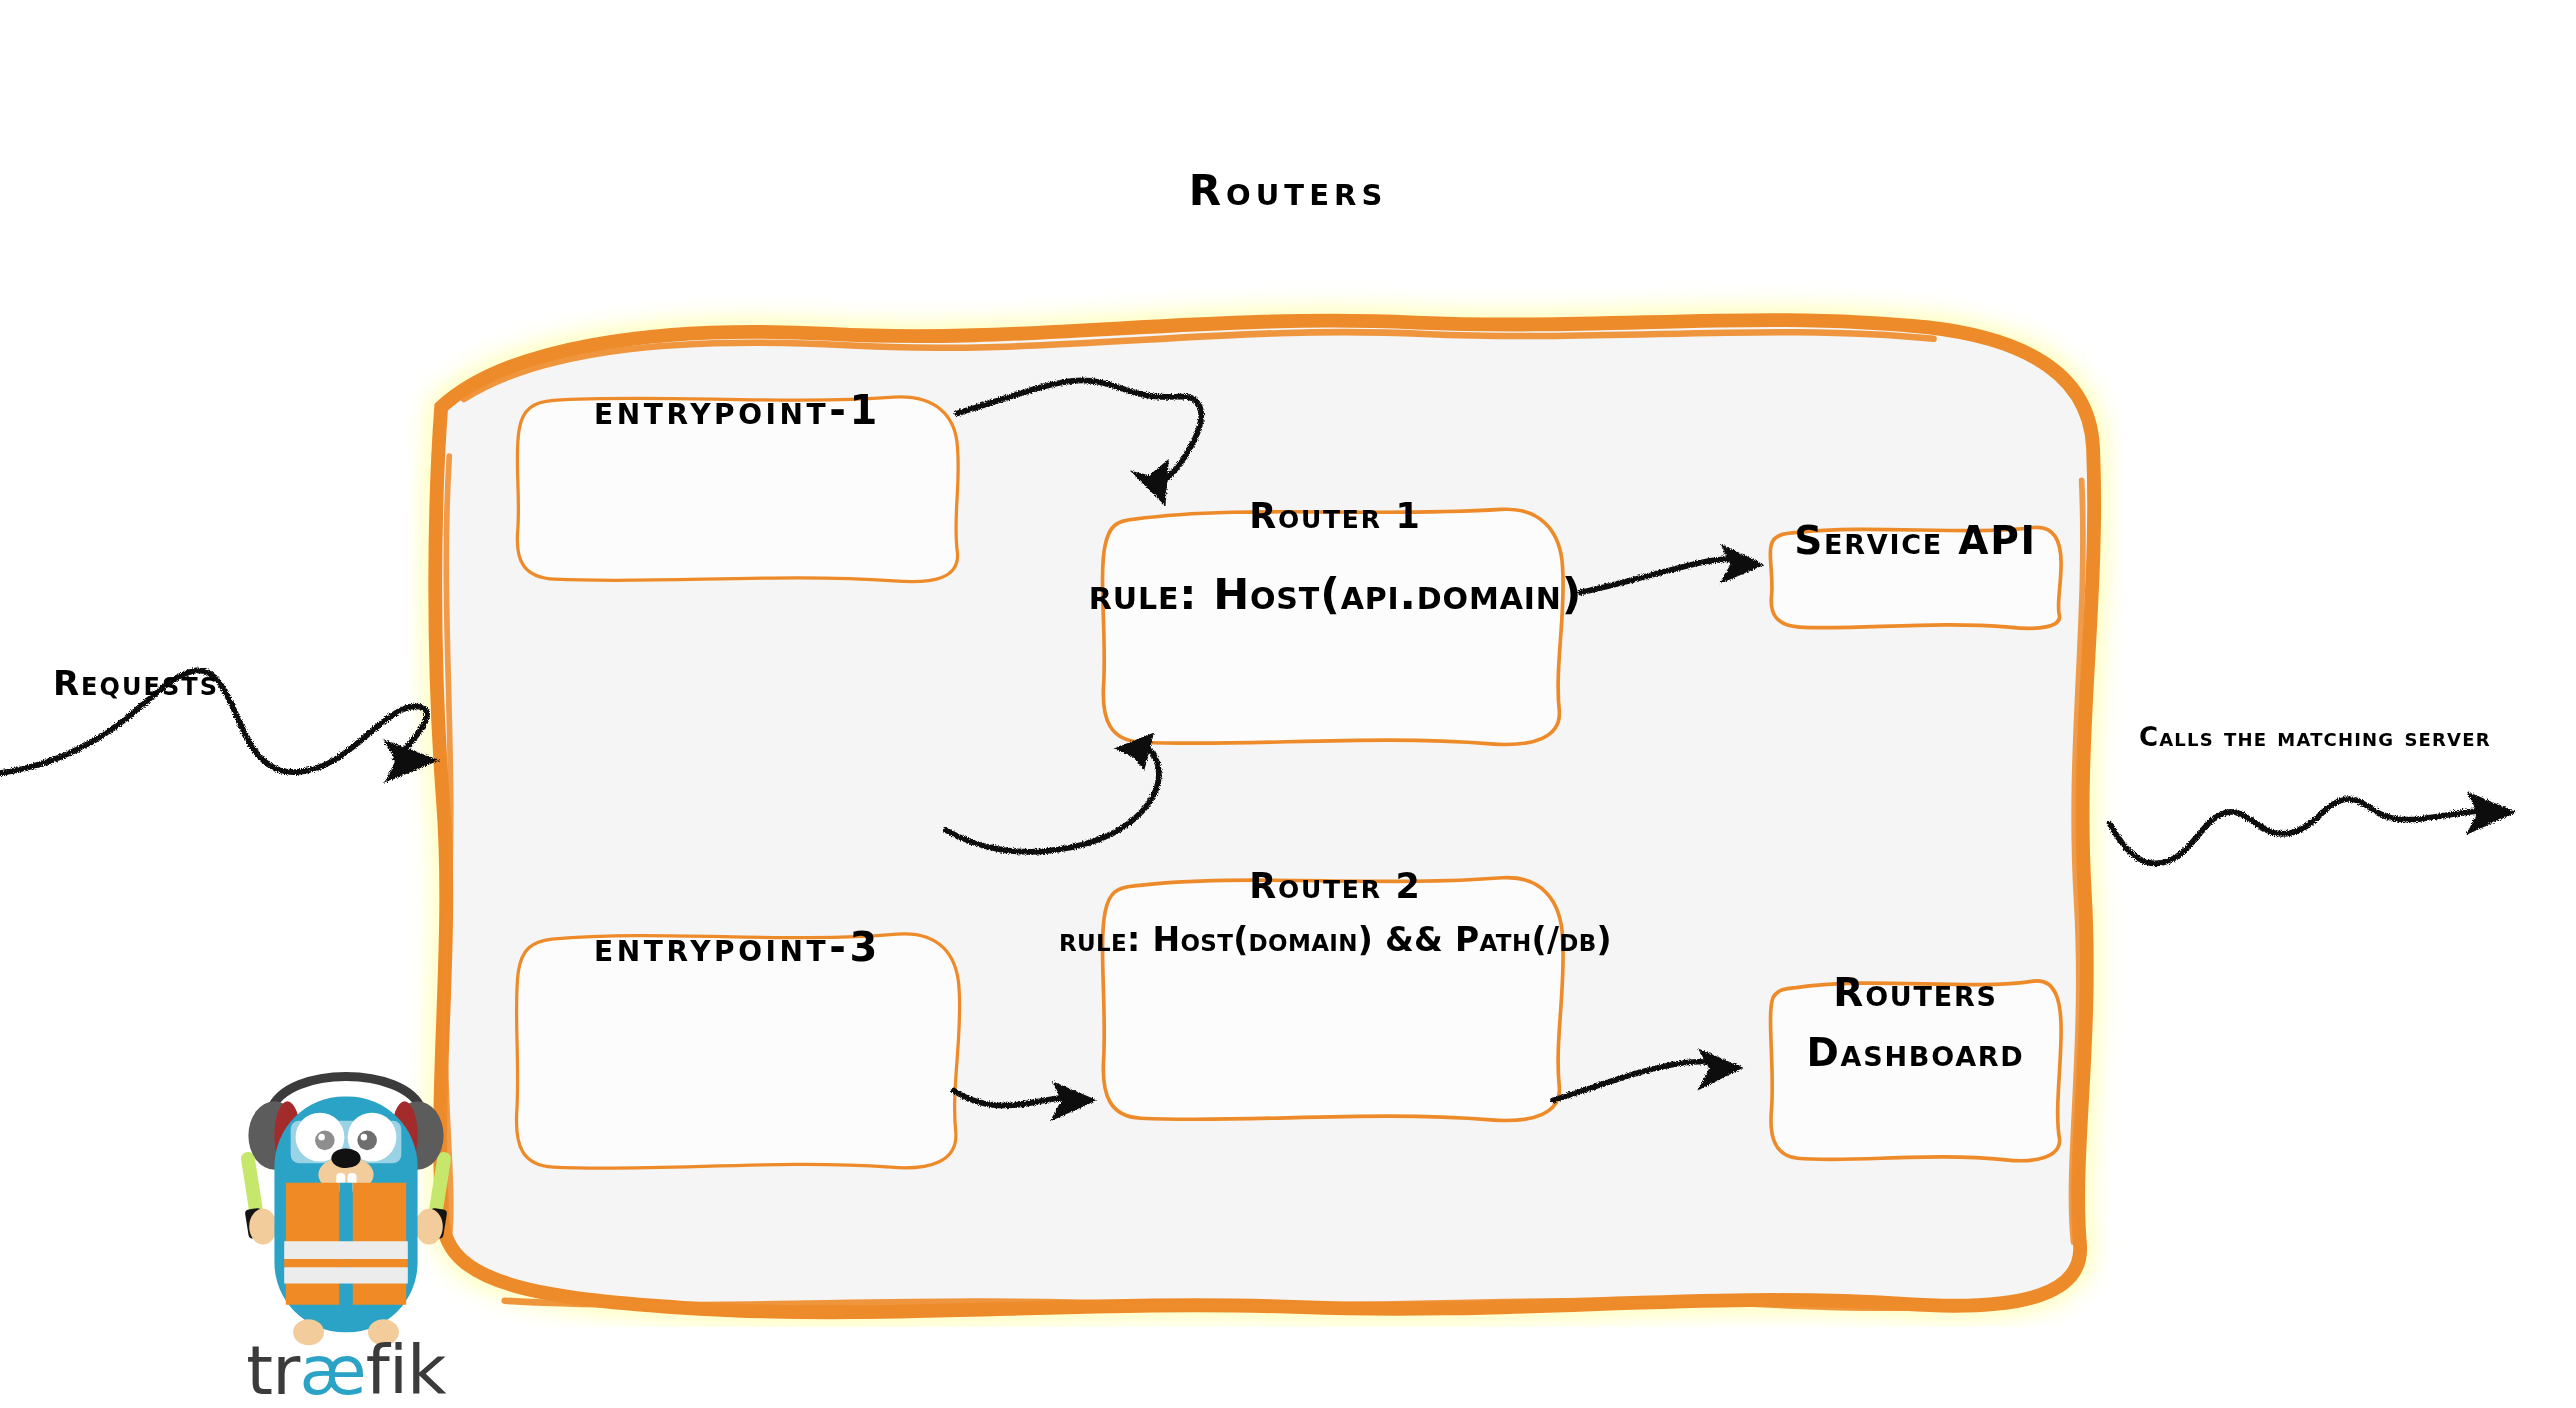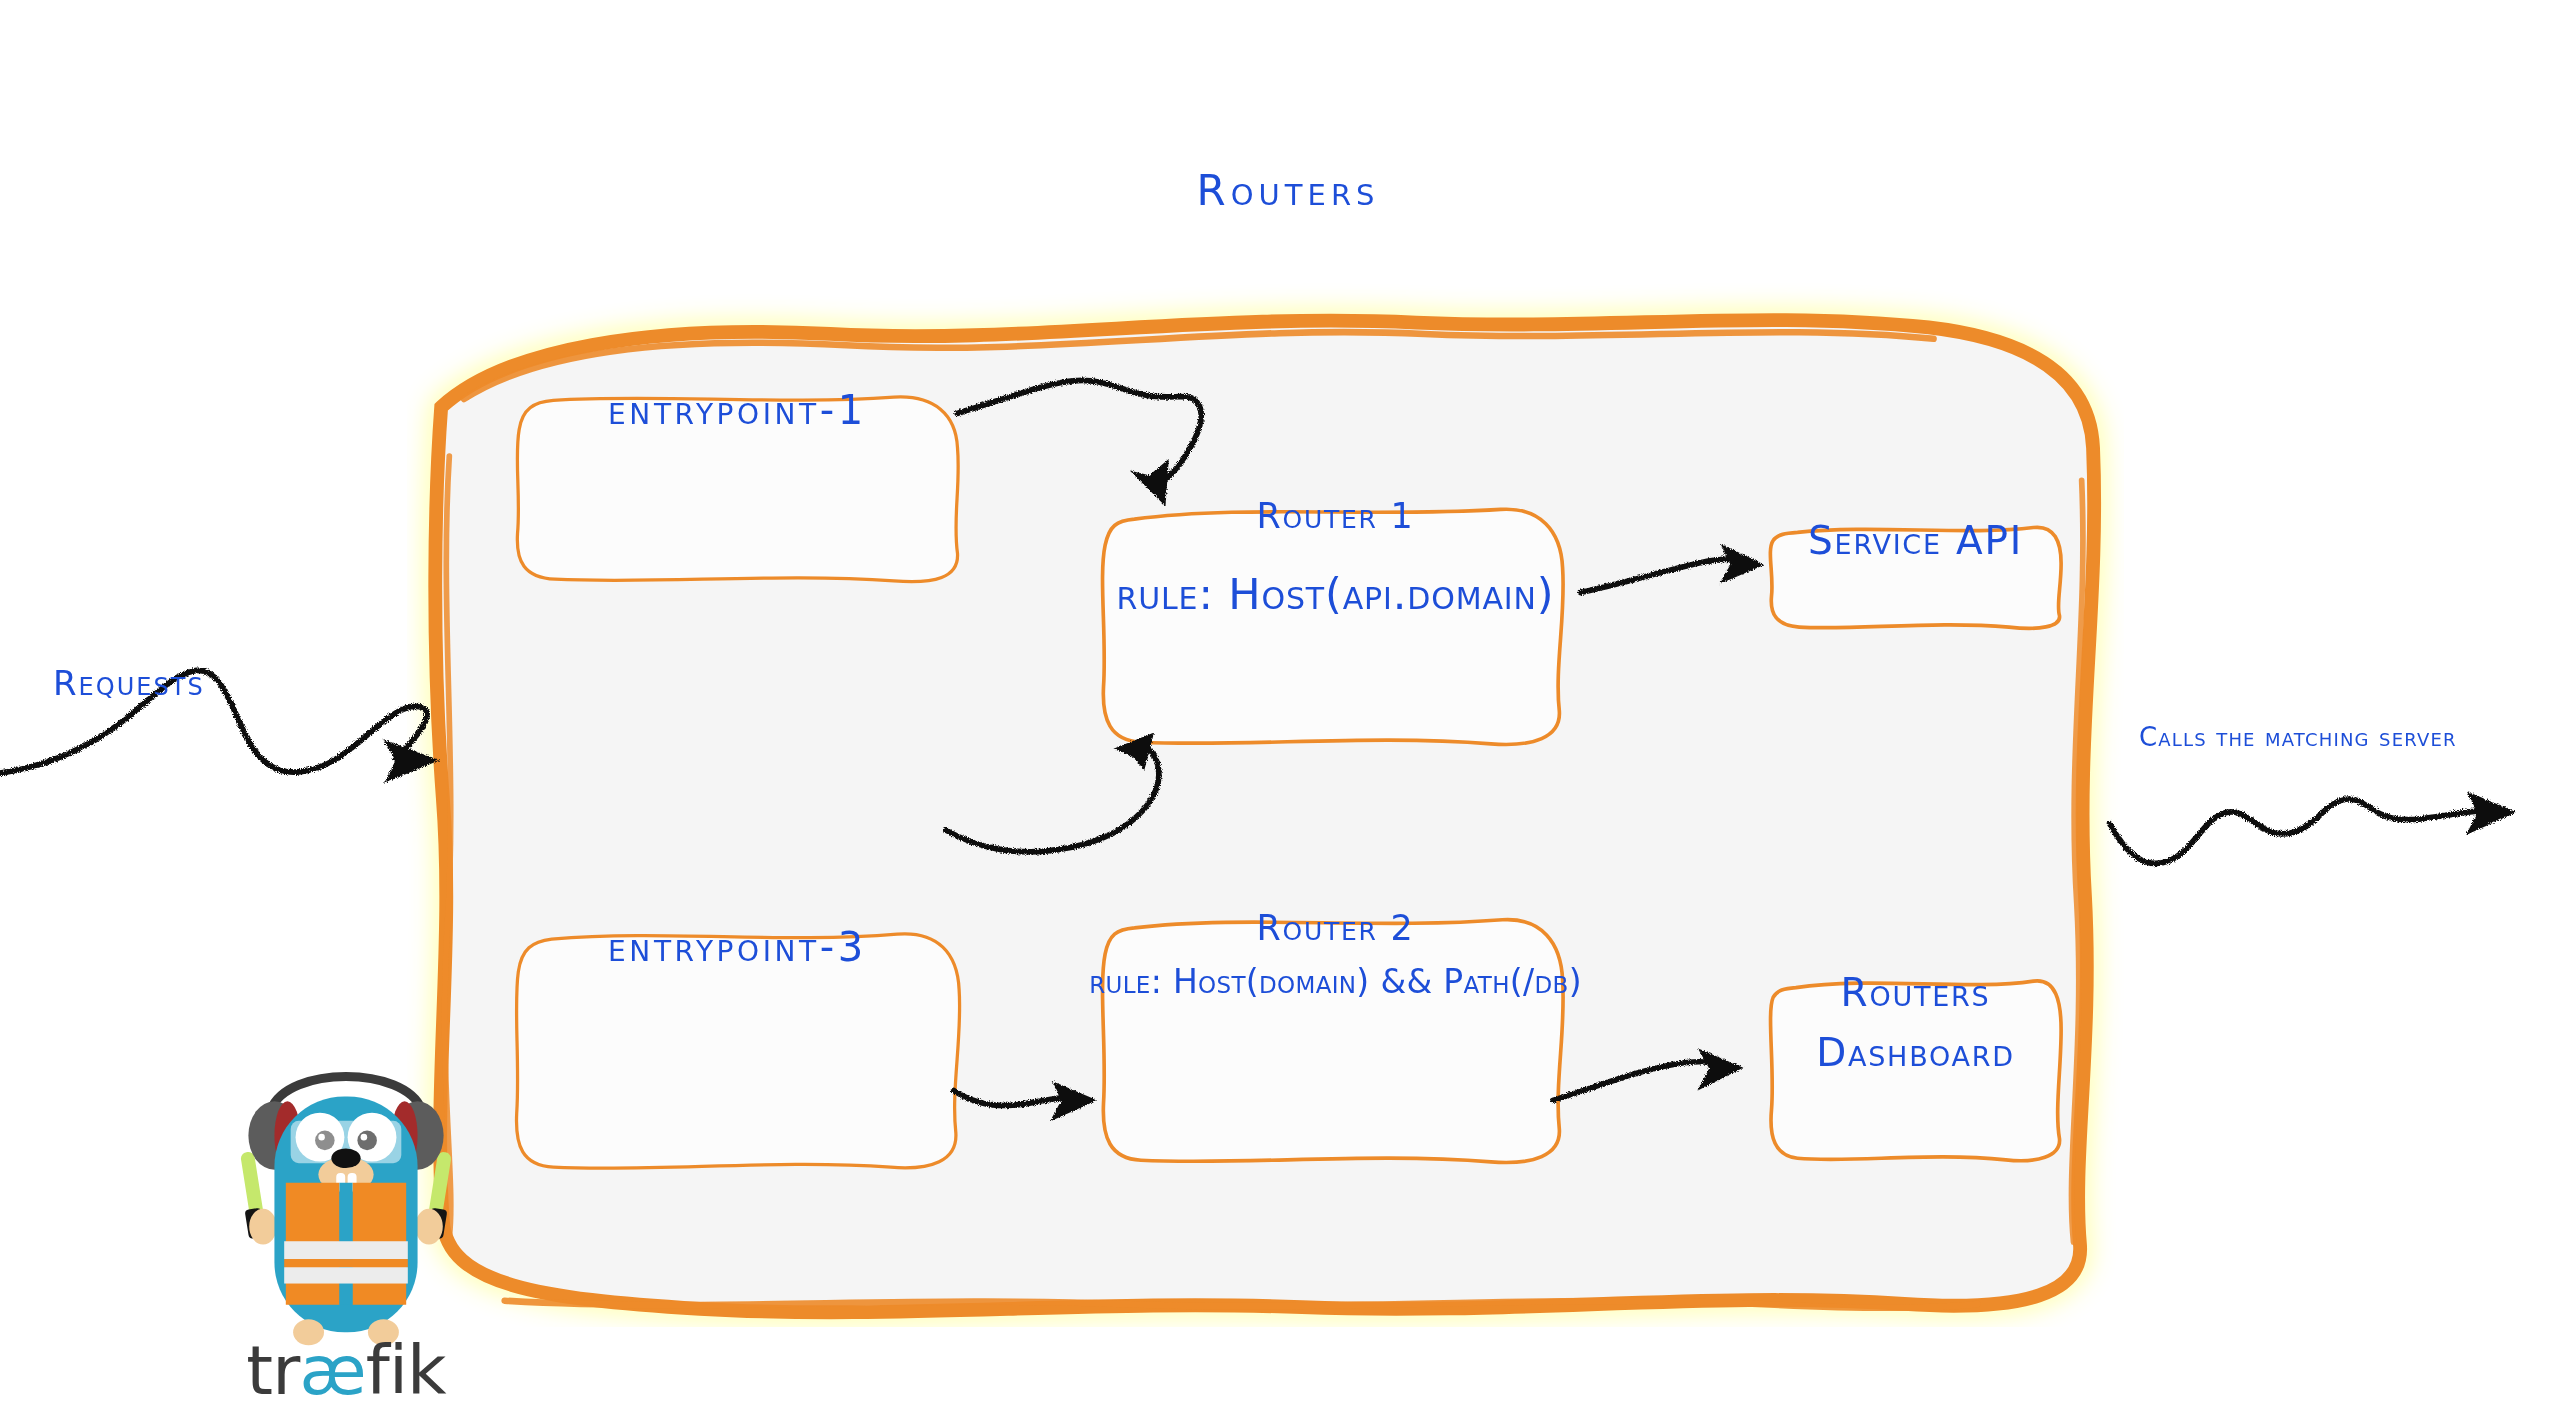--- a/index.html
+++ b/index.html
@@ -8,23 +8,23 @@
     background: #ffffff;
     font-family: "DejaVu Sans", sans-serif;
     overflow: hidden;
   }
   #stage { position: relative; width: 2576px; height: 1408px; background:#fff; }
 
   
   .hand {
     font-family: "DejaVu Sans", sans-serif;
     font-variant: small-caps;
-    font-weight: 400;
+    font-weight: 700;
     letter-spacing: 0.035em;
-    color: #1d4ed8;
+    color: #000000;
     white-space: nowrap;
     line-height: 1.05;
   }
 
   .abs { position: absolute; }
 
   
   #routers-panel {
     left: 407px; top: 277px;
     width: 1717px; height: 1050px;
@@ -140,21 +140,21 @@
            C 576,144 562,208 568,262 C 570,294 536,306 484,302
            C 336,290 184,306 54,300 C 16,298 6,272 8,232
            C 12,170 2,96 10,58 C 15,34 24,28 46,26 Z"></path>
     </svg>
     <div class="bx-label" style="gap:37px;">
       <span class="hand rt-title">Router 1</span>
       <span class="hand rt-rule">rule: Host(api.domain)</span>
     </div>
   </div>
 
-  <div class="sketchbox abs" style="left:1097px; top:910px; width:477px; height:260px;">
+  <div class="sketchbox abs" style="left:1097px; top:868px; width:477px; height:260px;">
     <svg class="bx-svg" viewBox="0 0 586 320" preserveAspectRatio="none">
       <path fill="#FCFCFC" stroke="#ED8B2A" stroke-width="4.5" stroke-linecap="round" d="M 46,22 C 180,6 344,24 498,12 C 546,9 570,40 572,86
            C 576,148 562,214 568,270 C 570,302 536,314 484,310
            C 336,298 184,314 54,308 C 16,306 6,280 8,238
            C 12,174 2,94 10,54 C 15,30 24,24 46,22 Z"></path>
     </svg>
     <div class="bx-label" style="gap:13px;">
       <span class="hand rt-title" style="margin-bottom:4.9px;">Router 2</span>
       <span class="hand rt-rule-sm">rule: Host(domain) &amp;&amp; Path(/db)</span>
     </div>

